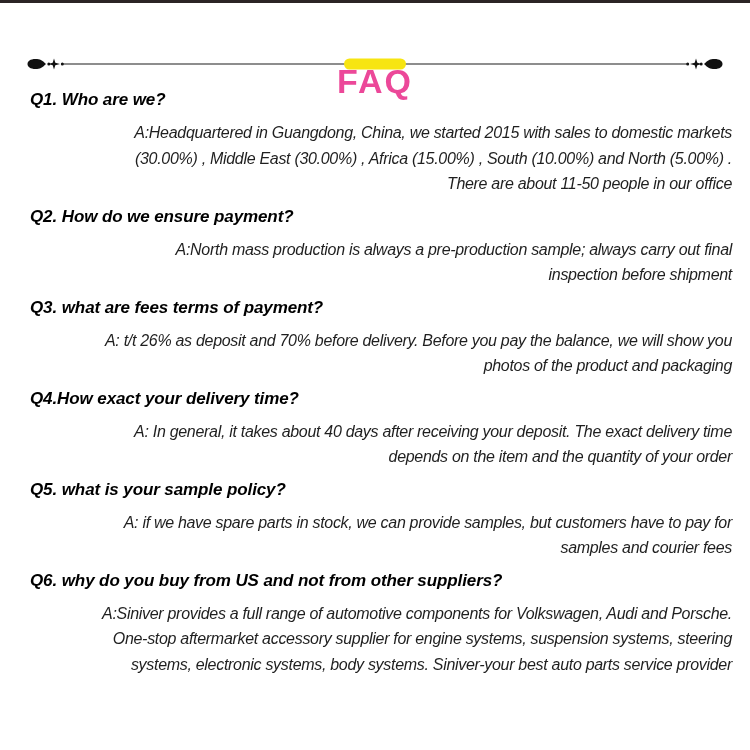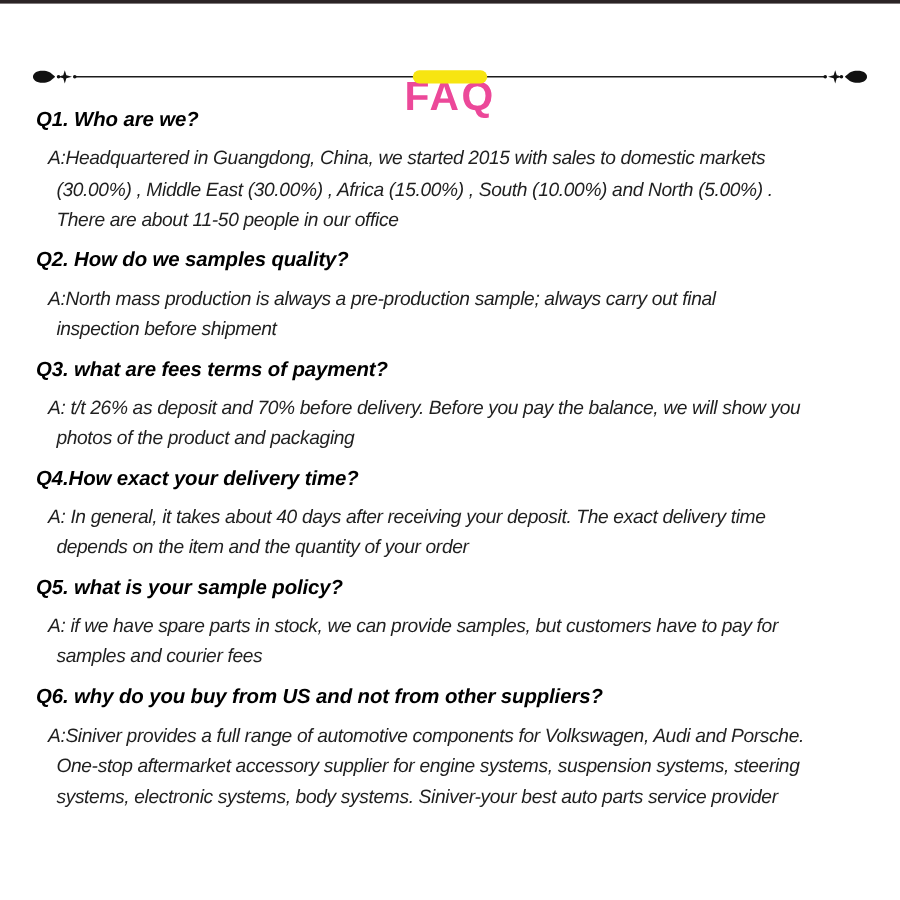--- a/index.html
+++ b/index.html
@@ -45,20 +45,21 @@
   }
   .answer{
     font-size:16px;color:var(--body-ink);
     line-height:25.5px;
     letter-spacing:-0.3px;
     white-space:pre-line;
     margin-left:10px;
     padding-left:7px;
     text-indent:-7px;
     margin-bottom:9px;
+    text-align:right;
   }
 </style>
 </head>
 <body>
 
 <div class="top-border"></div>
 
 <div class="faq-header">
   <div class="faq-title">FAQ</div>
 
@@ -84,21 +85,21 @@
 <div class="sections">
 
   <div class="faq-section">
     <div class="question">Q1. Who are we?</div>
     <div class="answer">A:Headquartered in Guangdong, China, we started 2015 with sales to domestic markets
 (30.00%) , Middle East (30.00%) , Africa (15.00%) , South (10.00%) and North (5.00%) .
 There are about 11-50 people in our office</div>
   </div>
 
   <div class="faq-section">
-    <div class="question">Q2. How do we samples quality?</div>
+    <div class="question">Q2. How do we ensure payment?</div>
     <div class="answer">A:North mass production is always a pre-production sample; always carry out final
 inspection before shipment</div>
   </div>
 
   <div class="faq-section">
     <div class="question">Q3. what are fees terms of payment?</div>
     <div class="answer">A: t/t 26% as deposit and 70% before delivery. Before you pay the balance, we will show you
 photos of the product and packaging</div>
   </div>
 

